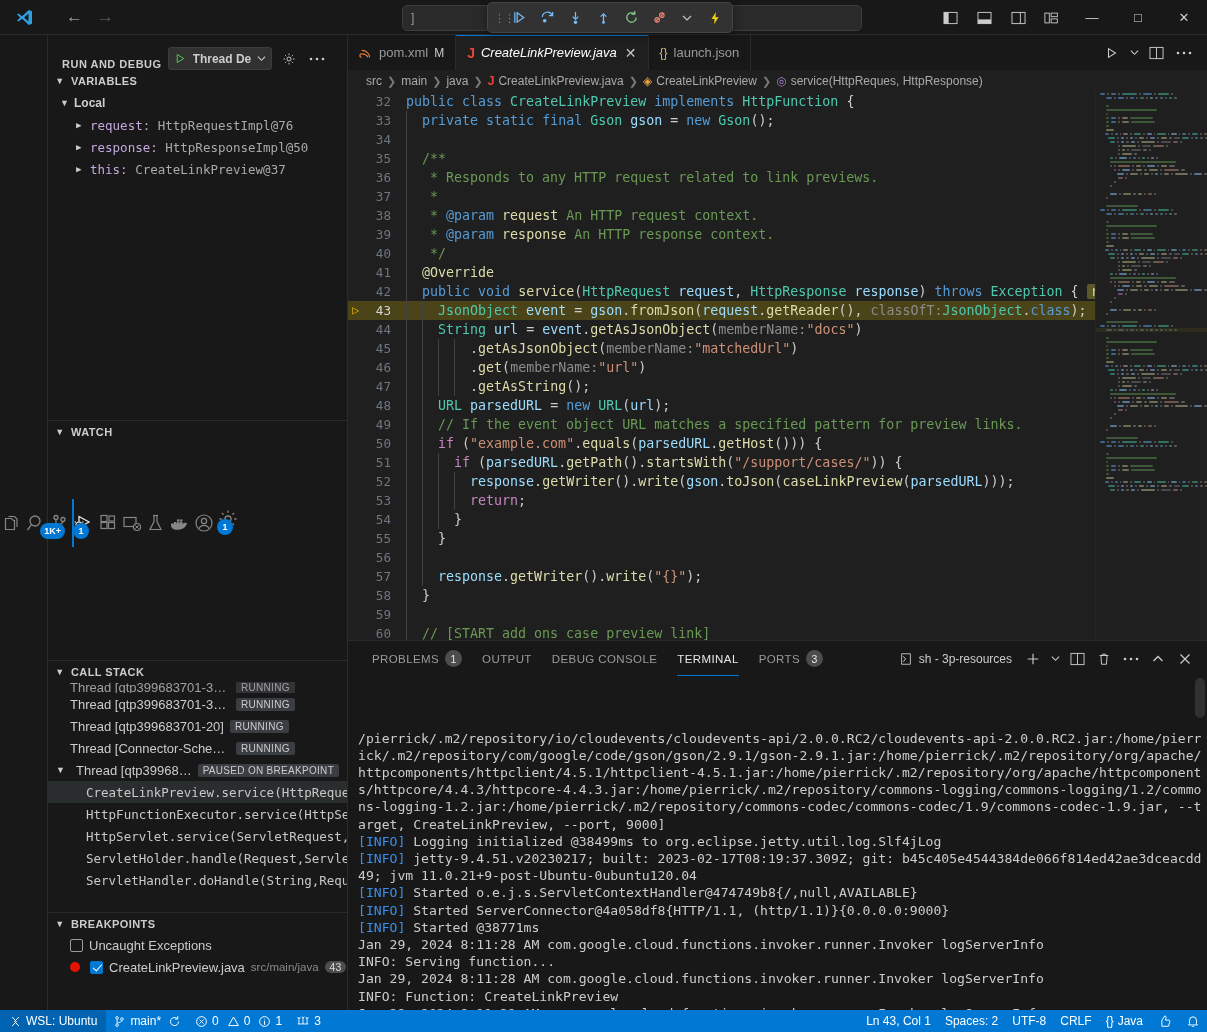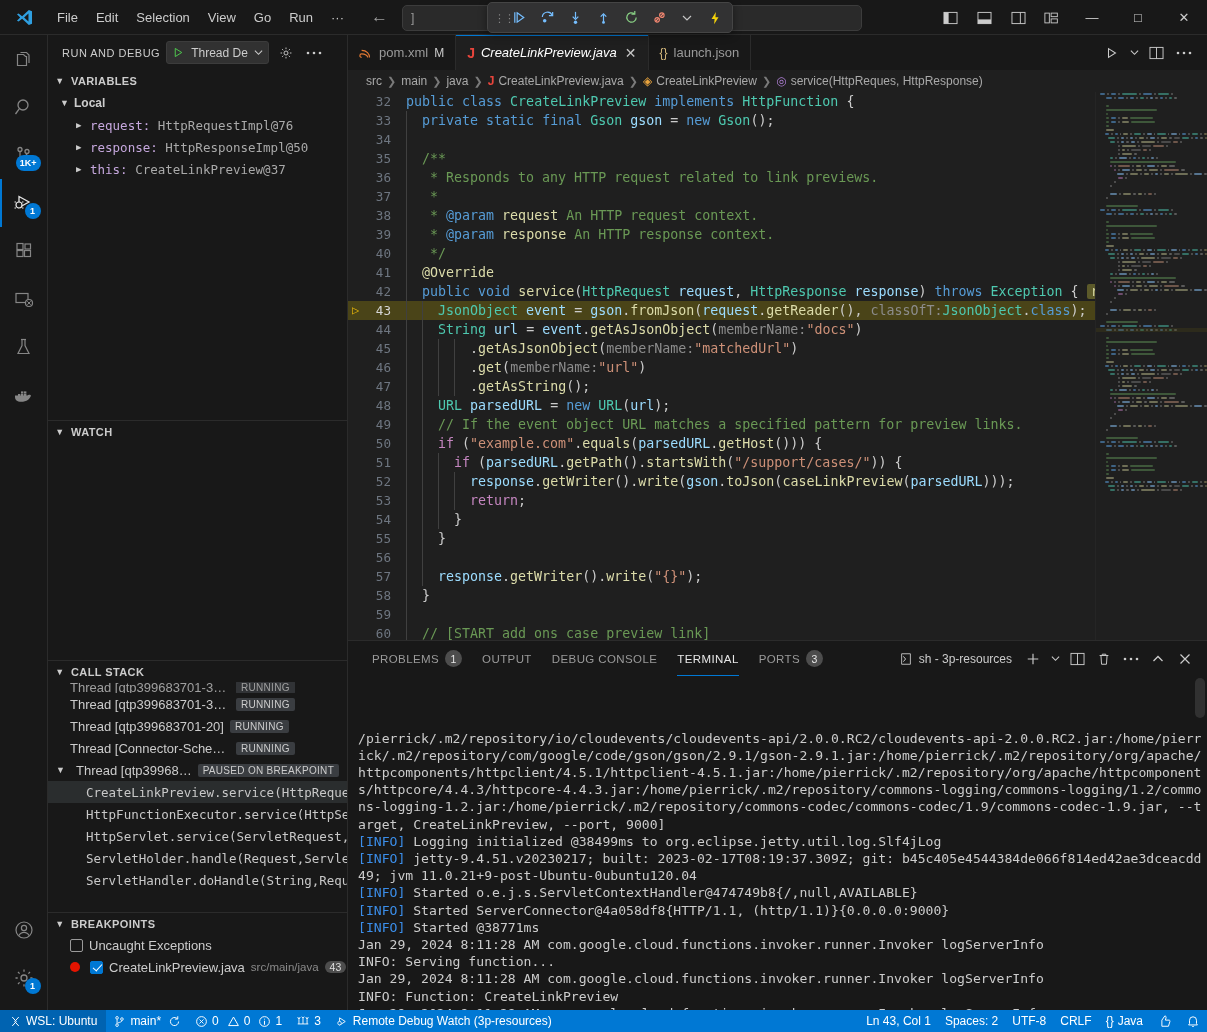--- a/index.html
+++ b/index.html
@@ -41,36 +41,36 @@
     box-shadow: 0 2px 8px #00000066;
   }
   .dt-grip { width: 12px; color: #868686; font-size: 11px; letter-spacing:-1px; line-height: 6px; padding-left:2px;}
   .dt-btn { width: 26px; height: 25px; display: flex; align-items: center; justify-content: center; border-radius: 3px; }
 
   
   .body { flex: 1; display: flex; min-height: 0; }
 
   
   .activitybar {
-    width: 48px; background: #181818; display: flex; flex-direction: column;
+    width: 48px; background: #181818; display: flex; flex-direction: row;
     align-items: center; flex: none; border-right: 1px solid #2b2b2b;
   }
   .act { width: 48px; height: 48px; display: flex; align-items: center; justify-content: center; position: relative; color: #868686; }
   .act.active { color: #e7e7e7; }
   .act.active::before { content:""; position: absolute; left: 0; top: 0; bottom: 0; width: 2px; background: #0078d4; }
   .act-badge {
     position: absolute; right: 7px; bottom: 8px; background: #0078d4; color: #fff;
     font-size: 9px; border-radius: 9px; min-width: 16px; height: 16px; padding: 0 4px;
     display: flex; align-items: center; justify-content: center; font-weight: 600;
   }
   .act-spacer { flex: 1; }
 
   
   .sidebar { width: 300px; background: #181818; flex: none; display: flex; flex-direction: column; border-right: 1px solid #2b2b2b; }
-  .sb-head { height: 35px; display: flex; align-items: center; padding: 0 6px 0 14px; flex: none; gap: 6px; }
+  .sb-head { height: 35px; display: flex; align-items: flex-end; padding: 0 6px 0 14px; flex: none; gap: 6px; font-weight: bold; }
   .sb-title { font-size: 11px; letter-spacing: .5px; color: #cccccc; text-transform: uppercase; white-space: nowrap; }
   .launch-sel {
     display: flex; align-items: center; gap: 6px; background: #313131; border: 1px solid #3c3c3c;
     border-radius: 3px; height: 23px; padding: 0 5px; font-size: 12px; color: #cccccc; max-width: 120px;
   }
   .launch-name { white-space: nowrap; overflow: hidden; text-overflow: clip; }
   .sb-ico { width: 22px; height: 22px; display: flex; align-items: center; justify-content: center; color: #cccccc; border-radius: 3px; }
 
   .section { display: flex; flex-direction: column; min-height: 0; }
   .sec-head {
@@ -189,29 +189,20 @@
 </head>
 <body>
 
 <div class="app">
 
   <div class="titlebar">
     <div class="vscode-logo">
       <svg width="19" height="19" viewBox="0 0 24 24">
           <path d="M17.5 2.5 9 10.5 4.5 7 2.5 8l4 4-4 4 2 1L9 13.5l8.5 8L21.5 20V4zM17 7v10l-5.5-5z" fill="#2f9fe0"></path>
         </svg>
-    </div>
-    <div class="menu">
-      <div class="menu-item">File</div>
-      <div class="menu-item">Edit</div>
-      <div class="menu-item">Selection</div>
-      <div class="menu-item">View</div>
-      <div class="menu-item">Go</div>
-      <div class="menu-item">Run</div>
-      <div class="menu-item">···</div>
     </div>
     <div class="nav-arrows">
       <span>←</span>
       <span class="dim">→</span>
     </div>
     <div class="qinput">
       <span>]</span>
     </div>
 
     <div class="debug-toolbar">
@@ -1560,27 +1551,20 @@
           <path d="M8 7v5M8 4.6v1" stroke="#fff" stroke-width="1.3"></path>
         </svg>
       <span>1</span>
     </div>
     <div class="sbi">
       <svg width="14" height="13" viewBox="0 0 16 16">
           <path d="M3 11V6M8 11V4M13 11V6M1.5 11h13M4.5 2.5 3 5.5 1.5 2.5M9.5 2 8 4 6.5 2M14.5 2.5 13 5.5 11.5 2.5" stroke="#fff" stroke-width="1.1" fill="none"></path>
         </svg>
       <span>3</span>
     </div>
-    <div class="sbi">
-      <svg width="14" height="13" viewBox="0 0 16 16">
-          <path d="M5 3.5 12 8l-7 4.5z" stroke="#fff" stroke-width="1.1" fill="none"></path>
-          <circle cx="5" cy="10" r="2.2" stroke="#fff" stroke-width="1" fill="#0078d4"></circle>
-        </svg>
-      <span>Remote Debug Watch (3p-resources)</span>
-    </div>
 
     <div class="sb-right">
       <div class="sbi">Ln 43, Col 1</div>
       <div class="sbi">Spaces: 2</div>
       <div class="sbi">UTF-8</div>
       <div class="sbi">CRLF</div>
       <div class="sbi">
         <span>{}</span>
         <span>Java</span>
       </div>

